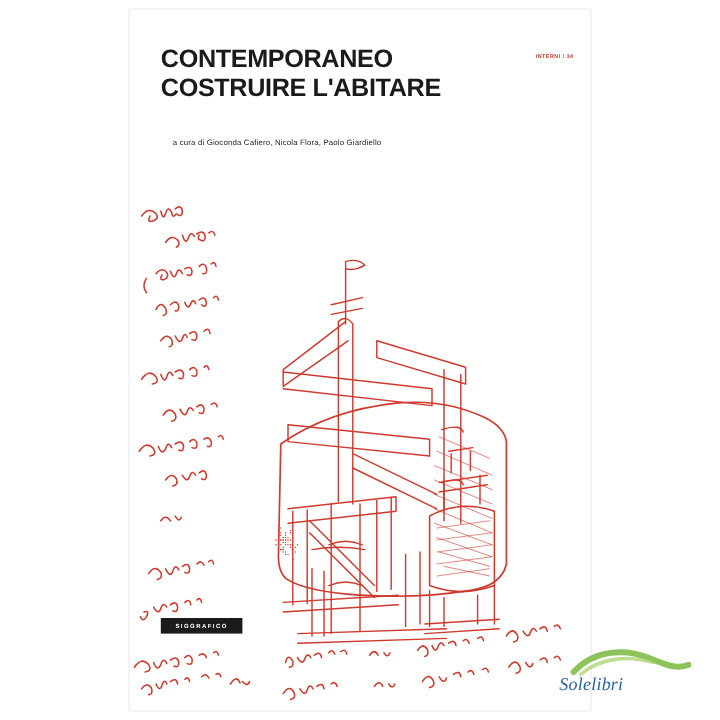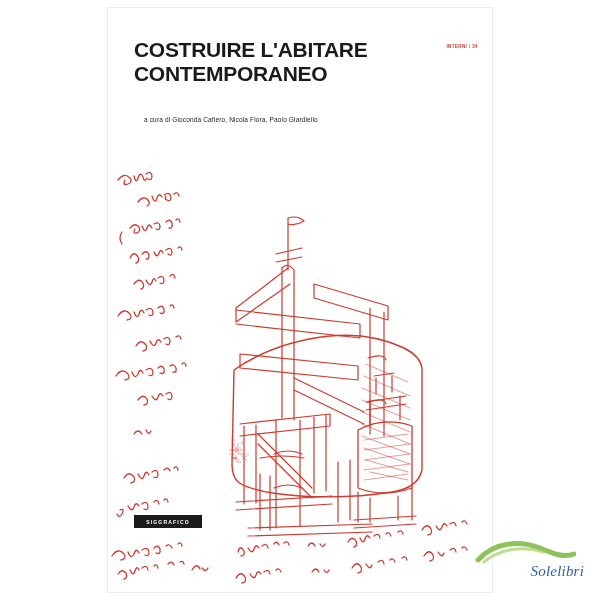--- a/index.html
+++ b/index.html
@@ -107,21 +107,21 @@
     bottom: 18px;
     width: 118px;
     height: 46px;
     pointer-events: none;
   }
   .wm-text {
     position: absolute;
     left: 0;
     bottom: 2px;
     width: 118px;
-    text-align: right;
+    text-align: left;
     font-family: "Liberation Serif", serif;
     font-style: italic;
     font-size: 15px;
     color: #2b5fa8;
     letter-spacing: 0.2px;
   }
   .wm-swoosh {
     position: absolute;
     left: 8px;
     top: 2px;
@@ -132,22 +132,22 @@
 </head>
 <body>
 
 <div class="page">
   <div class="cover">
 
     <div class="series-code">INTERNI / 34</div>
 
     <div class="title-block">
       <div class="main-title">
+        <div>CONTEMPORANEO</div>
         <div>COSTRUIRE L'ABITARE</div>
-        <div>CONTEMPORANEO</div>
       </div>
       <div class="editors">a cura di Gioconda Cafiero, Nicola Flora, Paolo Giardiello</div>
     </div>
 
     <div class="drawing">
       <svg viewBox="0 0 384 434" xmlns="http://www.w3.org/2000/svg" aria-hidden="true">
         <g stroke="#cf3a2f" fill="none" stroke-width="1.2" stroke-linecap="round" stroke-linejoin="round">
 
           <g stroke-width="1.3">
             <path d="M10 22 q6 -8 12 -2 q3 4 -2 6 q-6 2 -3 -4 M26 18 q2 8 4 2 q2 -7 5 -1 q1 6 4 1 M38 16 q5 -4 6 2 q0 5 -4 3"></path>

